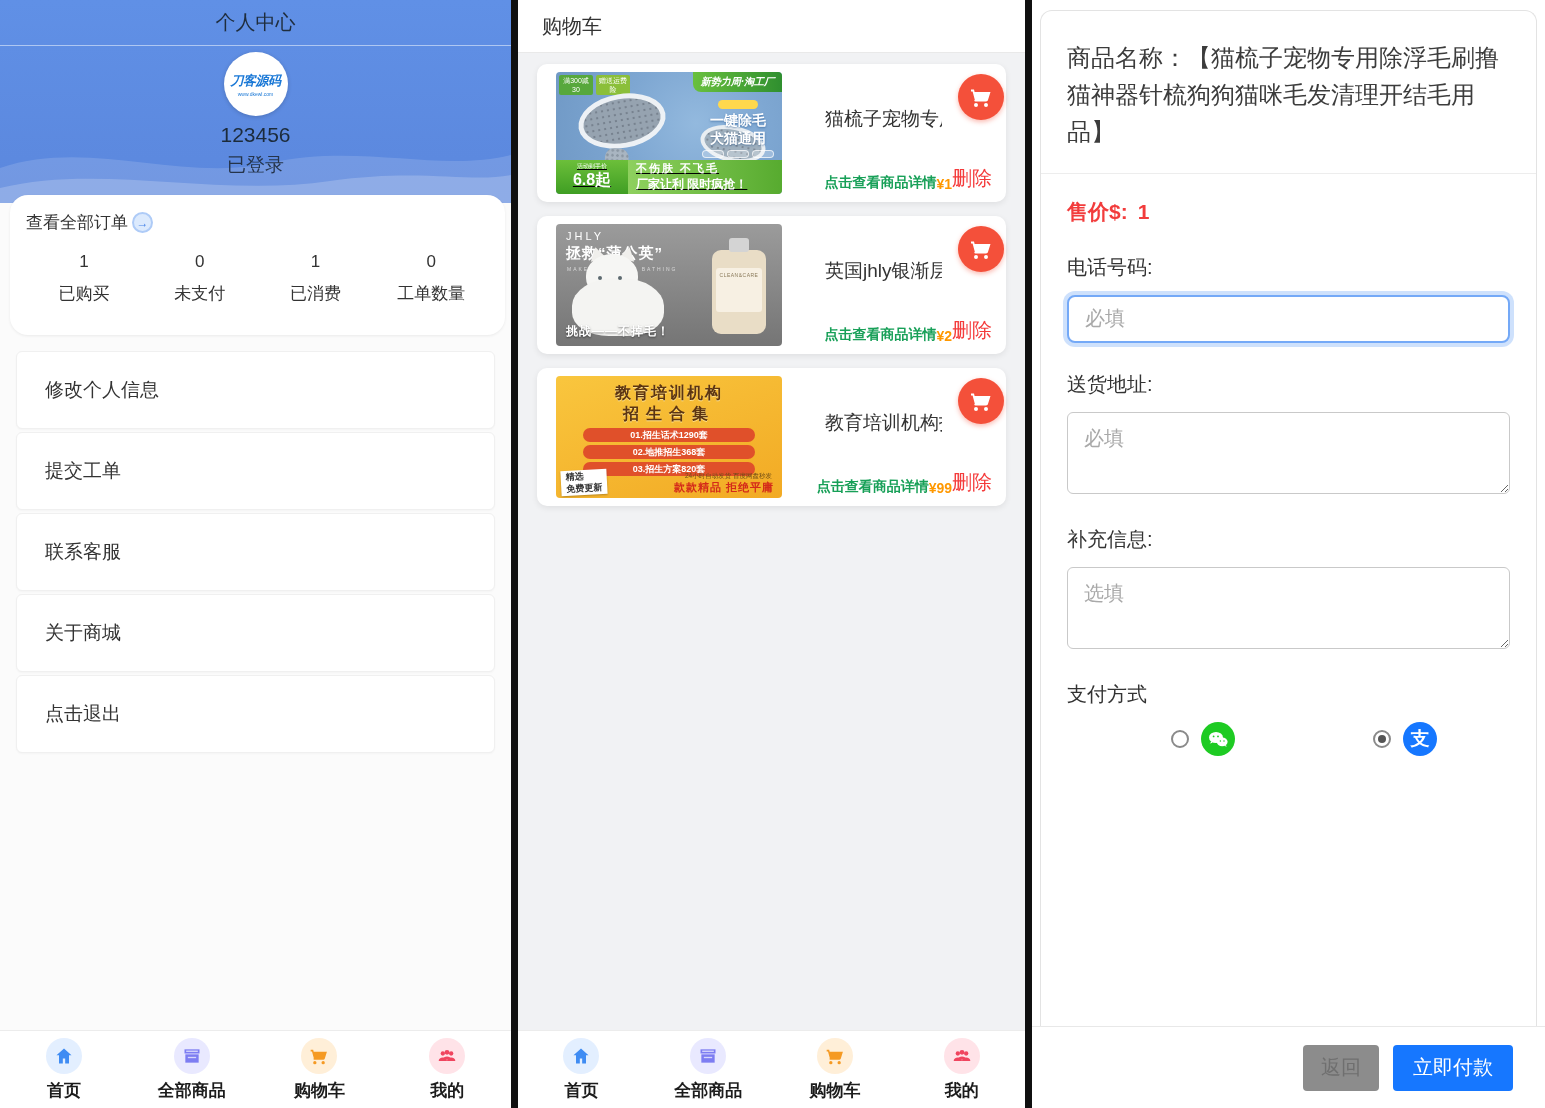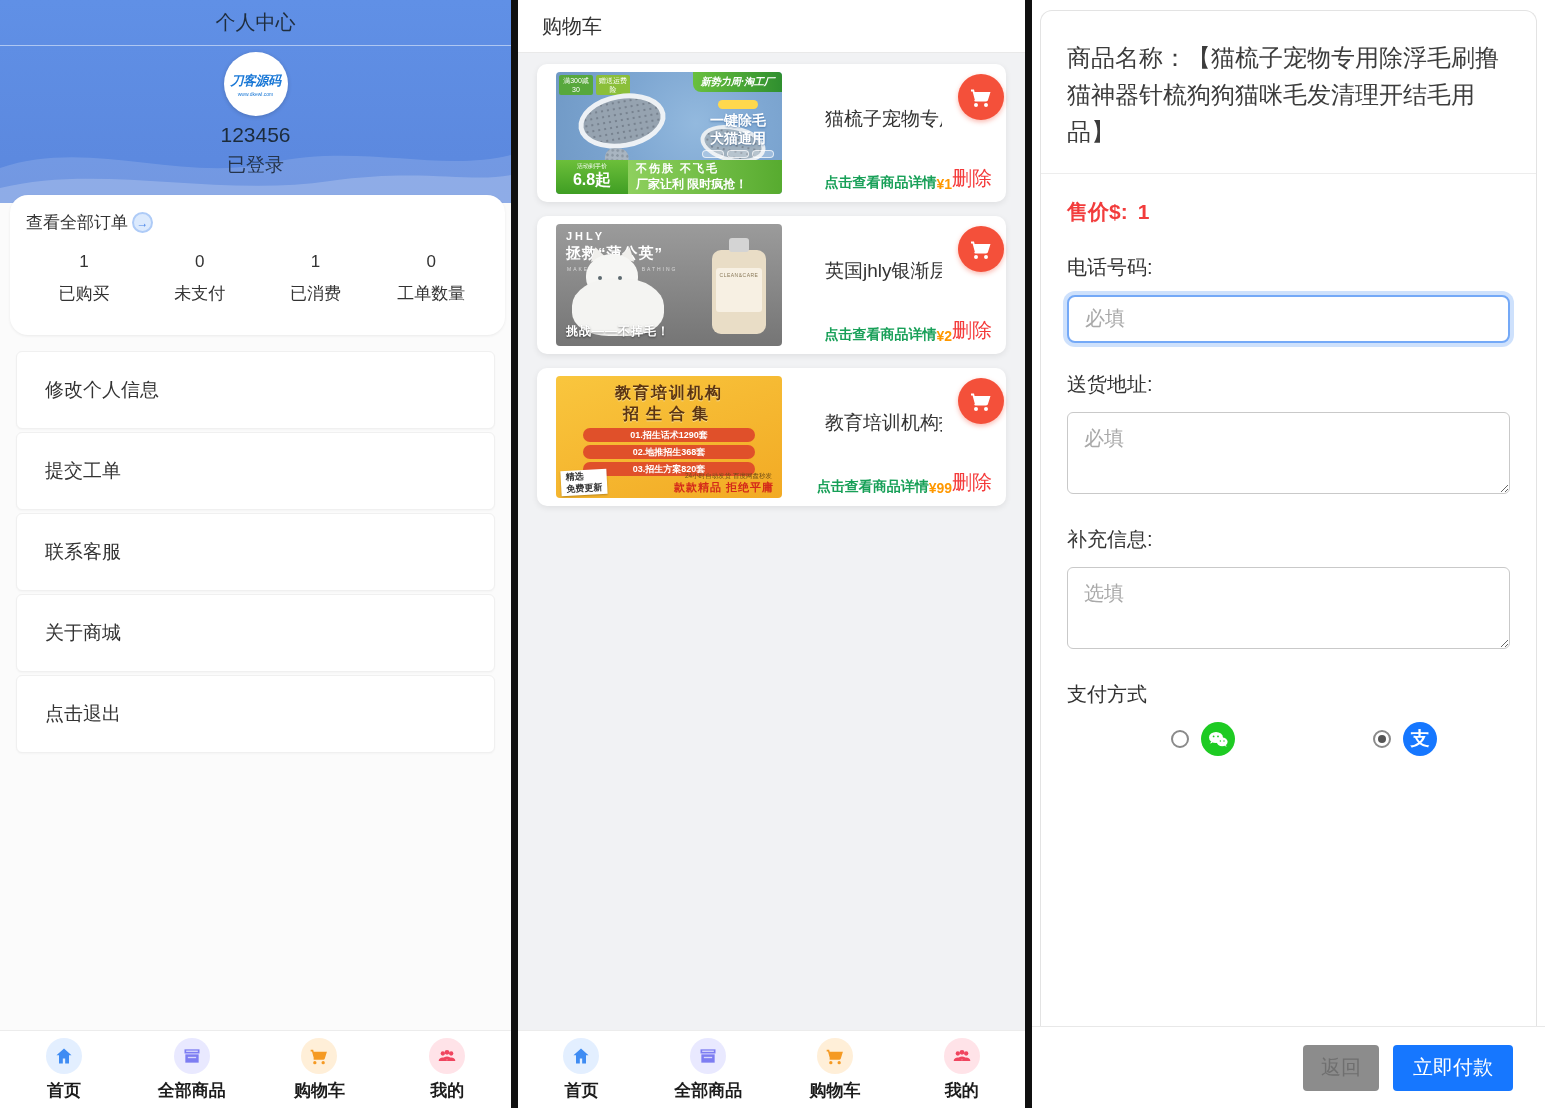--- a/index.html
+++ b/index.html
@@ -83,31 +83,31 @@
   .b1-minis { display:flex; gap:3px; justify-content:center; margin-top:3px; }
   .b1-mini { width:22px; height:8px; border:1px solid rgba(255,255,255,.7); background:rgba(255,255,255,.25); border-radius:5px; }
   .brush-head { position:absolute; left:22px; top:22px; width:88px; height:54px; border-radius:50%;
                 transform:rotate(-10deg); border:5px solid #edf1f5;
                 background:#96a3b0 radial-gradient(#77828f 1px, transparent 1.6px); background-size:6px 6px; }
   .brush-handle { position:absolute; left:48px; top:76px; width:24px; height:42px; border-radius:10px;
                   transform:rotate(4deg); background:#a9b5c1 radial-gradient(#8b97a3 1px, transparent 1.6px); background-size:5px 5px; }
   .brush-mini { position:absolute; right:16px; bottom:32px; width:66px; height:36px; border-radius:50%;
                 transform:rotate(12deg); border:4px solid #e9eef2;
                 background:#9fb0be radial-gradient(#7f8b98 1px, transparent 1.5px); background-size:6px 6px; }
-  .b1-bottom { position:absolute; left:0; right:0; bottom:0; height:34px; display:flex; }
+  .b1-bottom { position:absolute; left:0; right:0; bottom:0; height:34px; display:flex;text-decoration:underline; }
   .b1-price { width:72px; background:linear-gradient(180deg,#6cbf3a,#3f9e23); color:#fff; text-align:center; padding-top:2px; }
   .b1-price .t { font-size:6px; display:block; }
   .b1-price .v { font-size:16px; font-weight:bold; line-height:1.1; }
   .b1-strip { flex:1; background:linear-gradient(90deg,#8ed05e,#57ab2f); color:#fff; padding:1px 0 0 8px; }
   .b1-strip .l1 { font-size:11px; font-weight:bold; letter-spacing:2px; }
   .b1-strip .l2 { font-size:12px; font-weight:bold; }
 
   
   .img-cat { background:linear-gradient(180deg,#9b9b9b,#757575); }
-  .b2-brand { position:absolute; left:10px; top:6px; color:#fff; font-weight:bold; font-size:11px; letter-spacing:3px; }
+  .b2-brand { position:absolute; left:10px; top:6px; color:#fff; font-weight:normal; font-size:11px; letter-spacing:3px; }
   .b2-head { position:absolute; left:10px; top:20px; color:#fff; font-weight:bold; font-size:15px; letter-spacing:1px; }
   .b2-sub { position:absolute; left:11px; top:42px; color:rgba(255,255,255,.65); font-size:5px; letter-spacing:2px; }
   .cat-body { position:absolute; left:16px; bottom:10px; width:92px; height:58px; background:#f4f4f2; border-radius:48% 48% 40% 40%; }
   .cat-head { position:absolute; left:30px; bottom:48px; width:52px; height:44px; background:#f6f6f4; border-radius:50% 50% 46% 46%; }
   .cat-ear { position:absolute; width:0; height:0; border-left:8px solid transparent; border-right:8px solid transparent;
              border-bottom:13px solid #f0efec; }
   .cat-ear.l { left:33px; bottom:86px; transform:rotate(-14deg); }
   .cat-ear.r { left:64px; bottom:86px; transform:rotate(14deg); }
   .cat-eye { position:absolute; width:4px; height:4px; border-radius:50%; background:#5d6a70; bottom:66px; }
   .cat-eye.l { left:42px; } .cat-eye.r { left:62px; }

